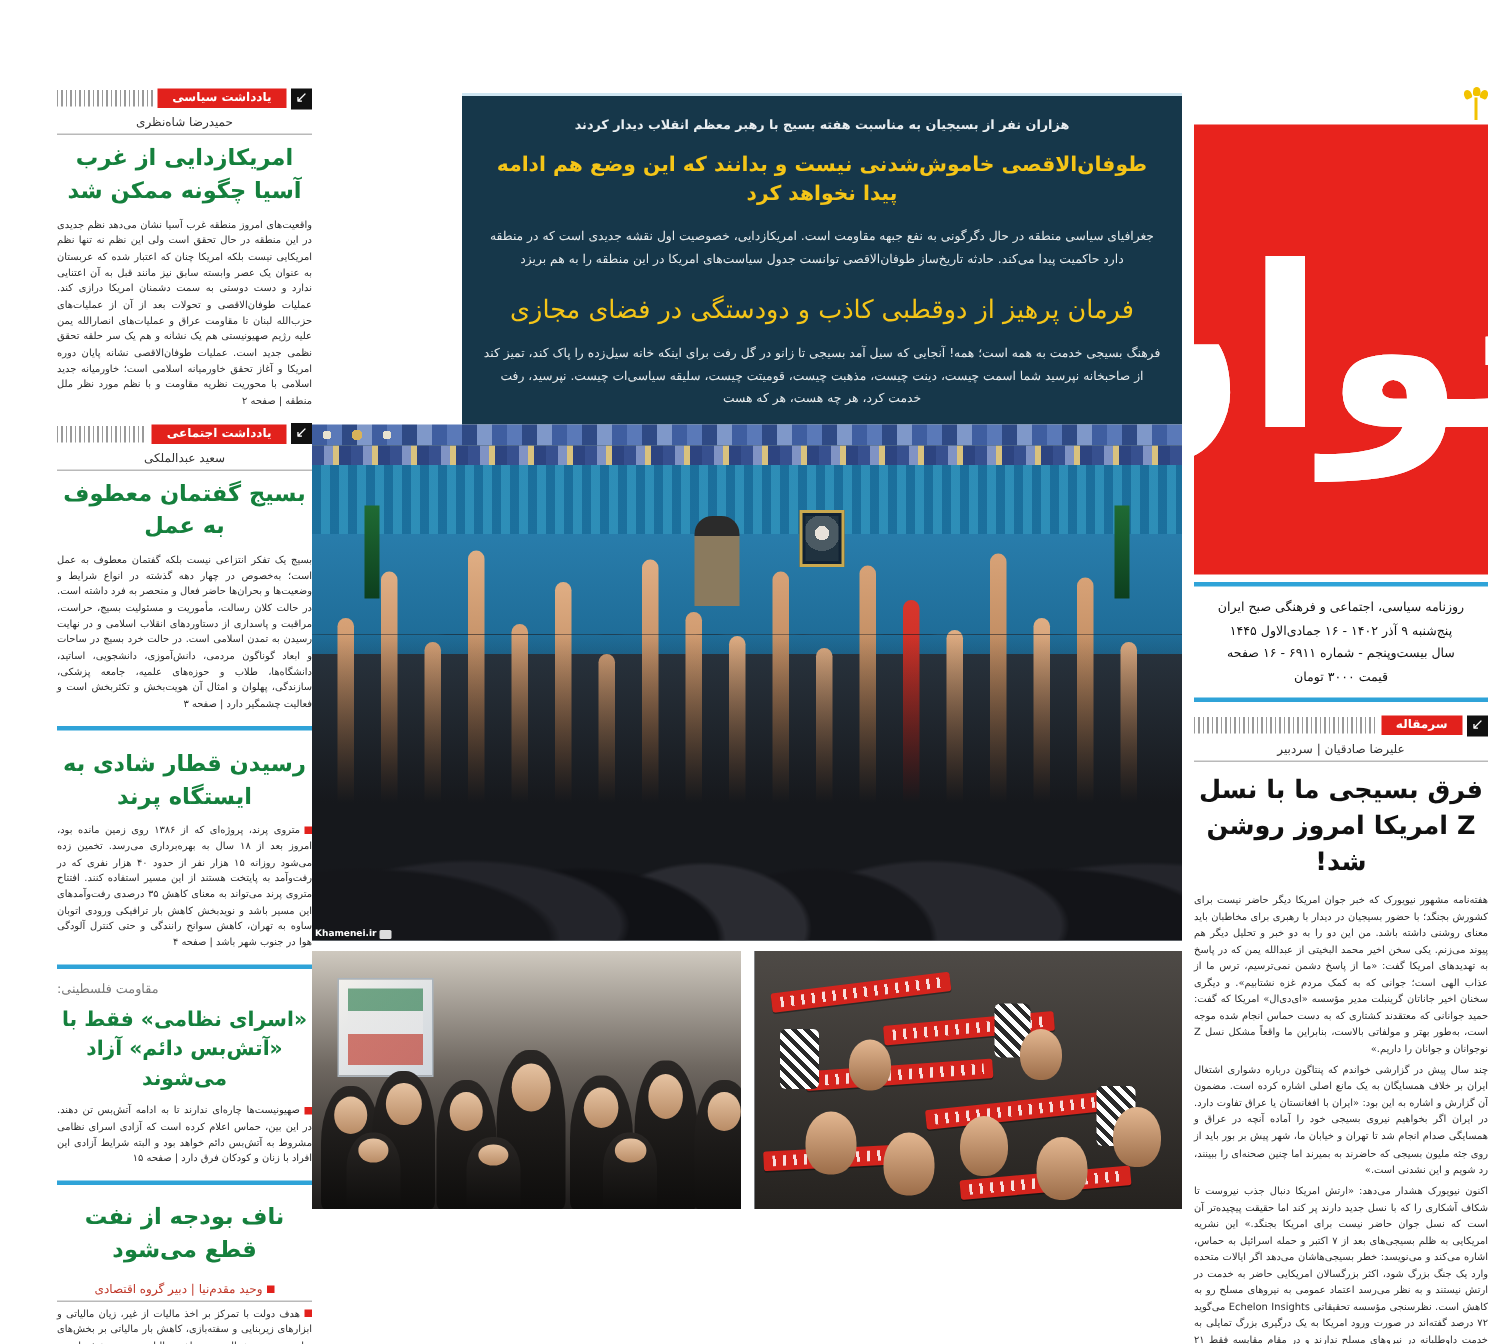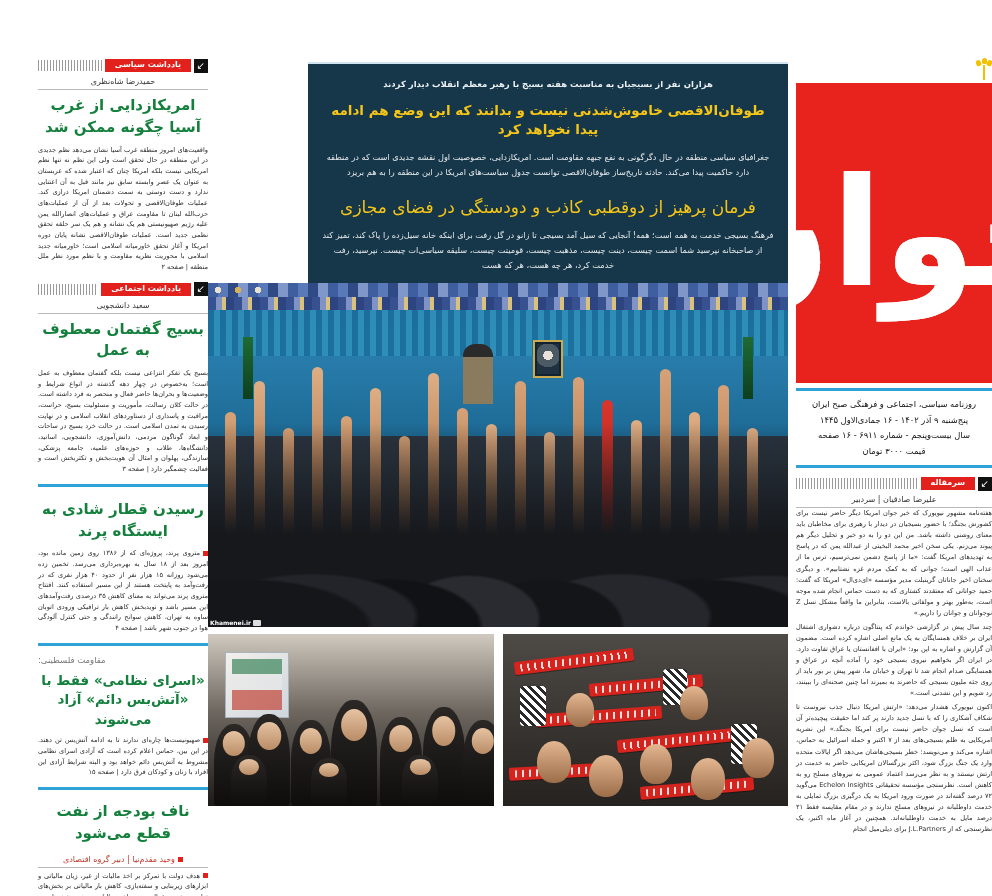--- a/index.html
+++ b/index.html
@@ -256,21 +256,21 @@
       <div class="side-head">امریکازدایی از غرب آسیا چگونه ممکن شد</div>
       <div class="body-txt">واقعیت‌های امروز منطقه غرب آسیا نشان می‌دهد نظم جدیدی در این منطقه در حال تحقق است ولی این نظم نه تنها نظم امریکایی نیست بلکه امریکا چنان که اعتبار شده که عربستان به عنوان یک عصر وابسته سابق نیز مانند قبل به آن اعتنایی ندارد و دست دوستی به سمت دشمنان امریکا درازی کند. عملیات طوفان‌الاقصی و تحولات بعد از آن از عملیات‌های حزب‌الله لبنان تا مقاومت عراق و عملیات‌های انصارالله یمن علیه رژیم صهیونیستی هم یک نشانه و هم یک سر حلقه تحقق نظمی جدید است. عملیات طوفان‌الاقصی نشانه پایان دوره امریکا و آغاز تحقق خاورمیانه اسلامی است؛ خاورمیانه جدید اسلامی با محوریت نظریه مقاومت و با نظم مورد نظر ملل منطقه | صفحه ۲</div>
     </div>
 
     <div class="blk">
       <div class="badge-row">
         <span class="badge-sq">↙</span>
         <span class="badge-lbl">یادداشت اجتماعی</span>
         <span class="badge-hatch"></span>
       </div>
-      <div class="byline">سعید دانشجویی</div>
+      <div class="byline">سعید عبدالملکی</div>
       <div class="rule-thin"></div>
       <div class="side-head">بسیج گفتمان معطوف به عمل</div>
       <div class="body-txt">بسیج یک تفکر انتزاعی نیست بلکه گفتمان معطوف به عمل است؛ به‌خصوص در چهار دهه گذشته در انواع شرایط و وضعیت‌ها و بحران‌ها حاضر فعال و منحصر به فرد داشته است. در حالت کلان رسالت، مأموریت و مسئولیت بسیج، حراست، مراقبت و پاسداری از دستاوردهای انقلاب اسلامی و در نهایت رسیدن به تمدن اسلامی است. در حالت خرد بسیج در ساحات و ابعاد گوناگون مردمی، دانش‌آموزی، دانشجویی، اساتید، دانشگاه‌ها، طلاب و حوزه‌های علمیه، جامعه پزشکی، سازندگی، پهلوان و امثال آن هویت‌بخش و تکثربخش است و فعالیت چشمگیر دارد | صفحه ۳</div>
     </div>
 
     <div class="rule-blue"></div>
 
     <div class="blk" style="margin-top:7px;">
       <div class="side-head">رسیدن قطار شادی به ایستگاه پرند</div>
       <div class="body-txt">
@@ -421,19 +421,20 @@
     <div style="height:8px"></div>
 
     <div class="badge-row">
       <span class="badge-sq">↙</span>
       <span class="badge-lbl">سرمقاله</span>
       <span class="badge-hatch"></span>
     </div>
     <div class="byline">علیرضا صادقیان | سردبیر</div>
     <div class="rule-thin"></div>
 
+    <div class="ed-head">فرق بسیجی ما با نسل Z امریکا امروز روشن شد!</div>
 
     <div class="ed-body">هفته‌نامه مشهور نیویورک که خبر جوان امریکا دیگر حاضر نیست برای کشورش بجنگد؛ با حضور بسیجیان در دیدار با رهبری برای مخاطبان باید معنای روشنی داشته باشد. من این دو را به دو خبر و تحلیل دیگر هم پیوند می‌زنم. یکی سخن اخیر محمد البخیتی از عبدالله یمن که در پاسخ به تهدیدهای امریکا گفت: «ما از پاسخ دشمن نمی‌ترسیم، ترس ما از عذاب الهی است؛ جوانی که به کمک مردم غزه نشتابیم». و دیگری سخنان اخیر جاناتان گرینبلت مدیر مؤسسه «ای‌دی‌ال» امریکا که گفت: حمید جوانانی که معتقدند کشتاری که به دست حماس انجام شده موجه است، به‌طور بهتر و مولفاتی بالاست، بنابراین ما واقعاً مشکل نسل Z نوجوانان و جوانان را داریم.»</div>
     <div class="ed-body" style="margin-top:3px;">چند سال پیش در گزارشی خواندم که پنتاگون درباره دشواری اشتغال ایران بر خلاف همسایگان به یک مانع اصلی اشاره کرده است. مضمون آن گزارش و اشاره به این بود: «ایران با افغانستان یا عراق تفاوت دارد. در ایران اگر بخواهیم نیروی بسیجی خود را آماده آنچه در عراق و همسایگی صدام انجام شد تا تهران و خیابان ما، شهر پیش بر بور باید از روی جثه ملیون بسیجی که حاضرند به بمیرند اما چنین صحنه‌ای را ببینند، رد شویم و این نشدنی است.»</div>
     <div class="ed-body" style="margin-top:3px;">اکنون نیویورک هشدار می‌دهد: «ارتش امریکا دنبال جذب نیروست تا شکاف آشکاری را که با نسل جدید دارند پر کند اما حقیقت پیچیده‌تر آن است که نسل جوان حاضر نیست برای امریکا بجنگد.» این نشریه امریکایی به ظلم بسیجی‌های بعد از ۷ اکتبر و حمله اسرائیل به حماس، اشاره می‌کند و می‌نویسد: خطر بسیجی‌هاشان می‌دهد اگر ایالات متحده وارد یک جنگ بزرگ شود، اکثر بزرگسالان امریکایی حاضر به خدمت در ارتش نیستند و به نظر می‌رسد اعتماد عمومی به نیروهای مسلح رو به کاهش است. نظرسنجی مؤسسه تحقیقاتی Echelon Insights می‌گوید ۷۲ درصد گفته‌اند در صورت ورود امریکا به یک درگیری بزرگ تمایلی به خدمت داوطلبانه در نیروهای مسلح ندارند و در مقام مقایسه فقط ۲۱ درصد مایل به خدمت داوطلبانه‌اند. همچنین در آغاز ماه اکتبر، یک نظرسنجی که از J.L.Partners برای دیلی‌میل انجام</div>
   </div>
 
 </div>
 
 </body></html>

